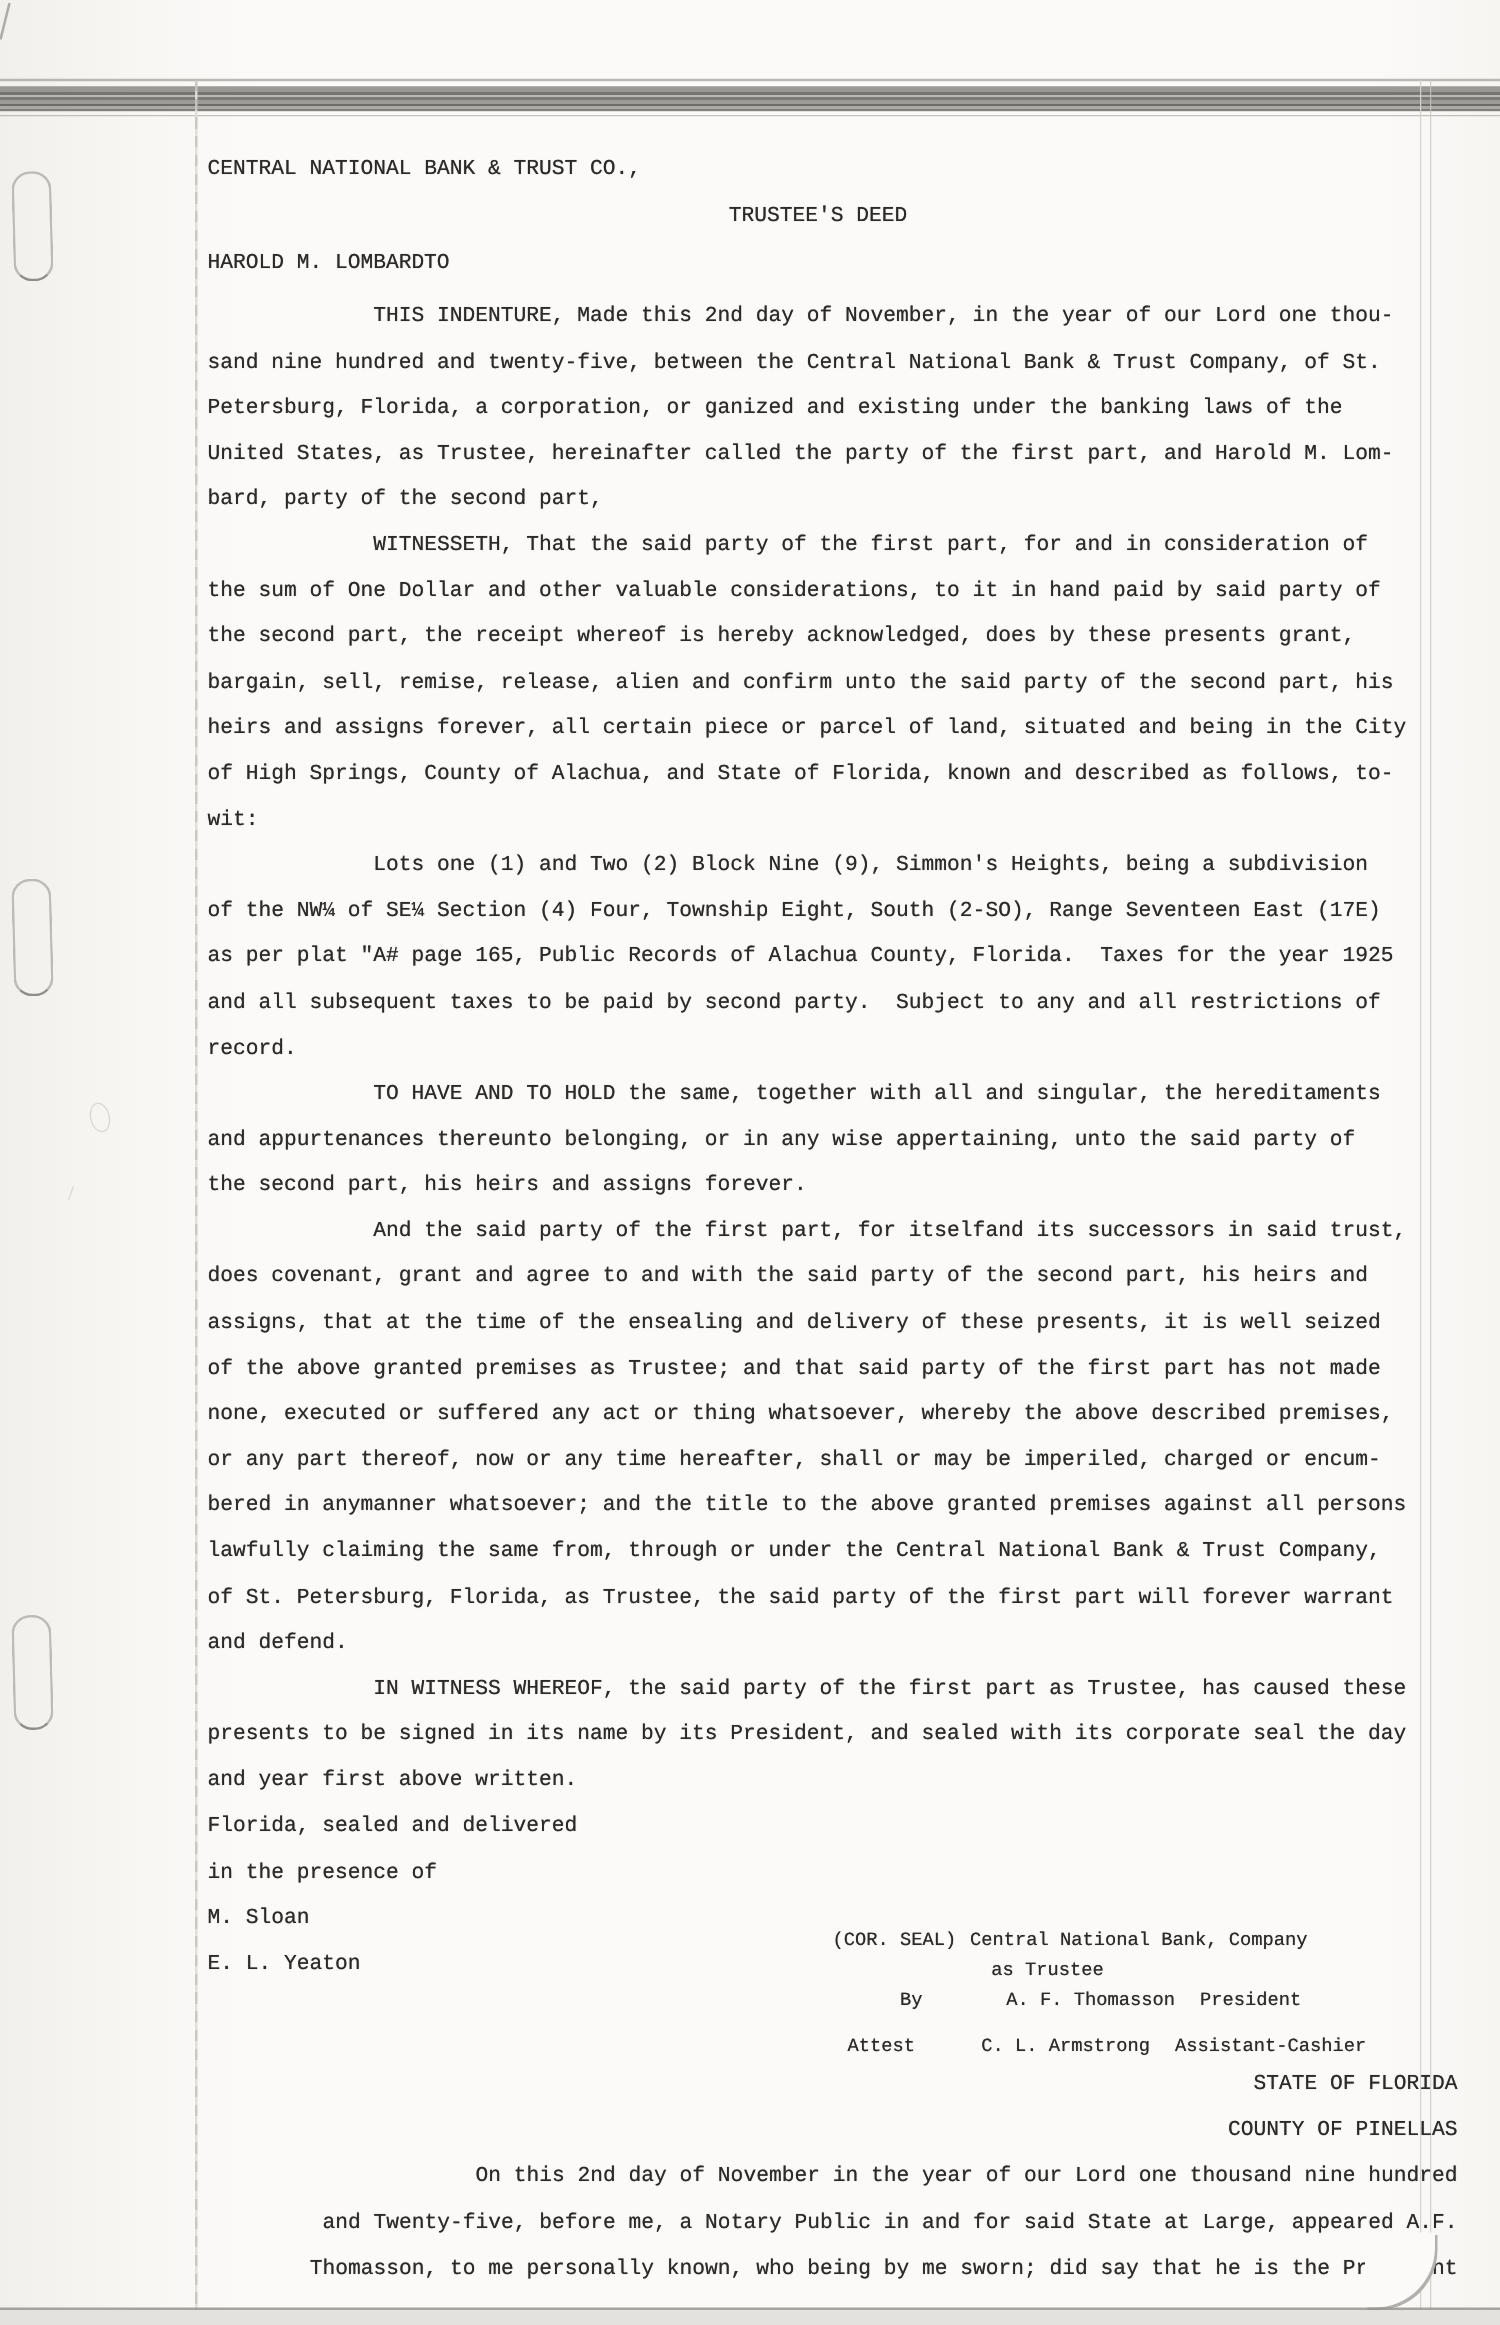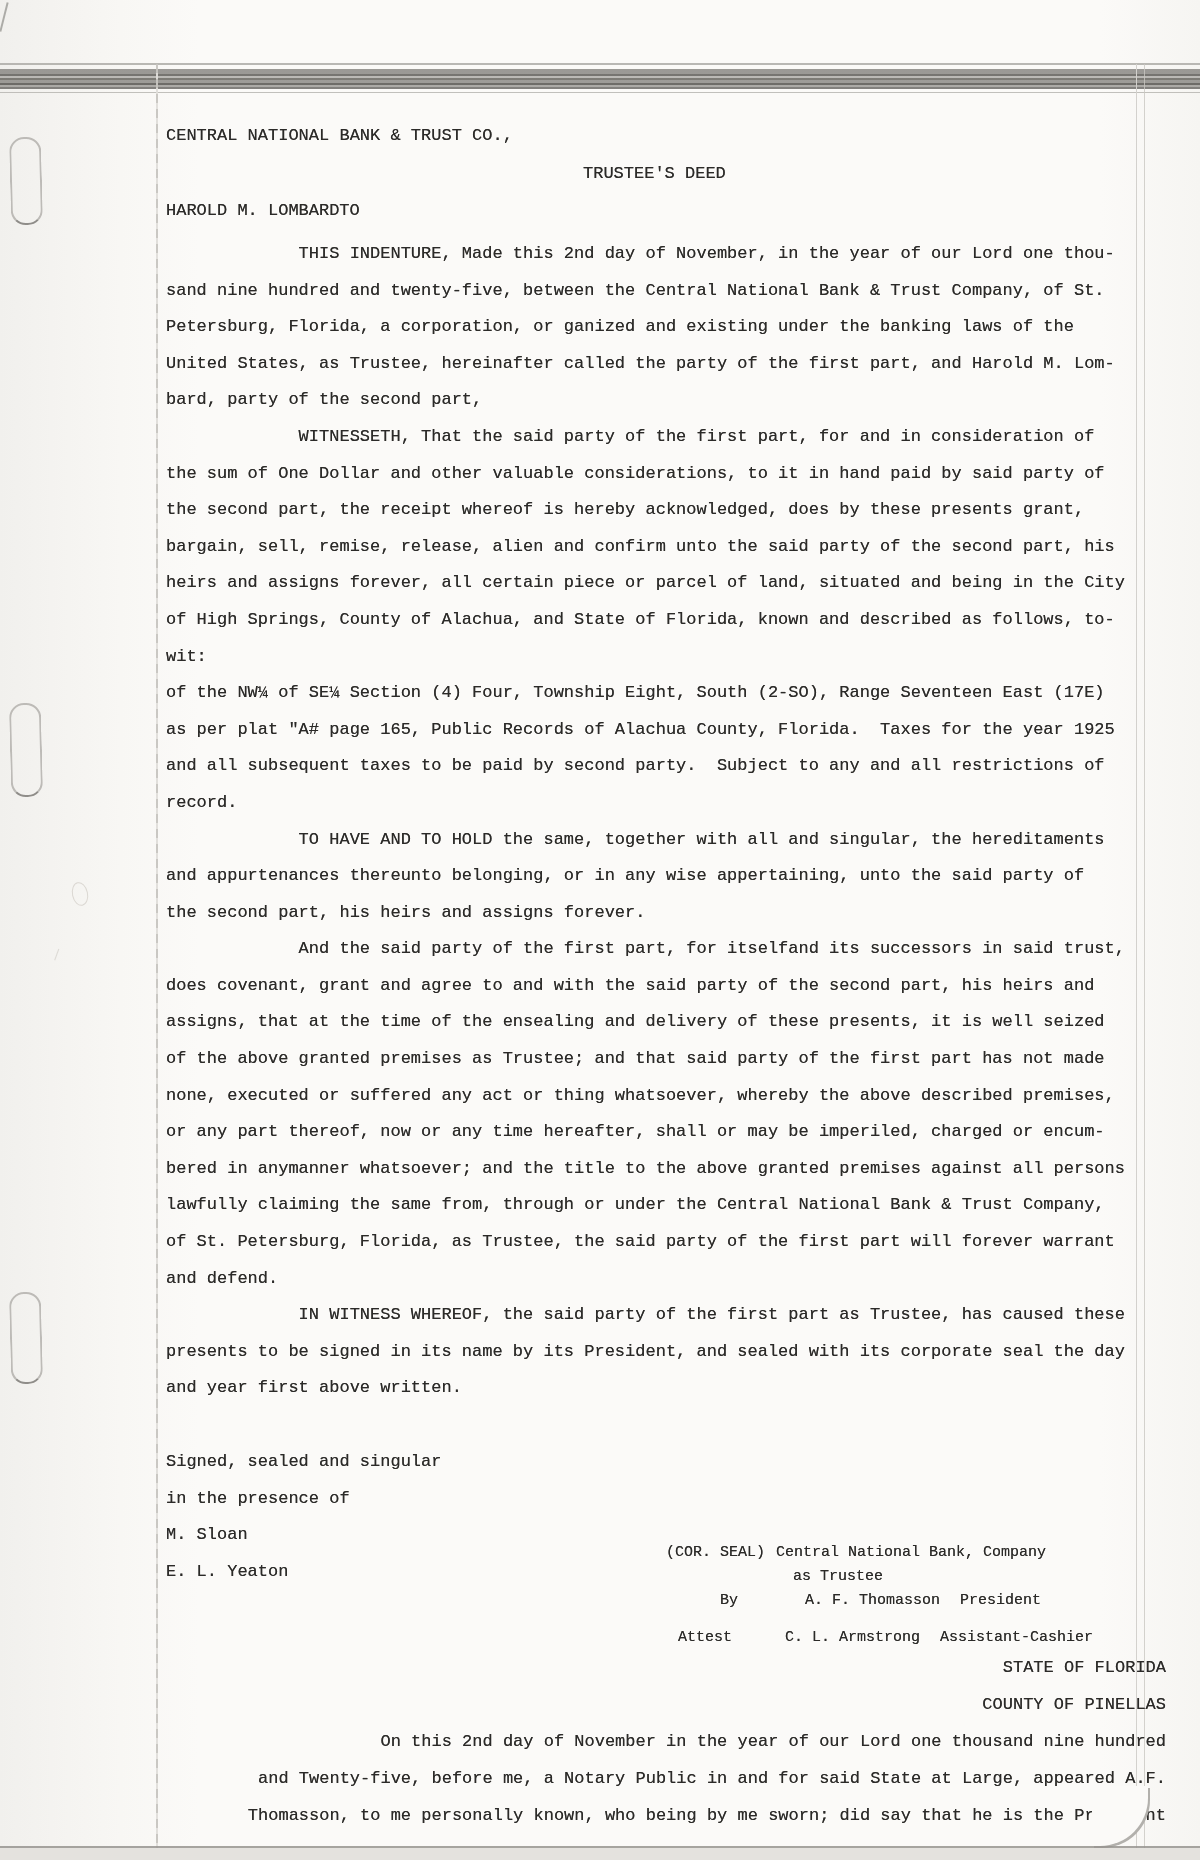--- a/index.html
+++ b/index.html
@@ -95,20 +95,21 @@
     <div class="line">Petersburg, Florida, a corporation, or ganized and existing under the banking laws of the</div>
     <div class="line">United States, as Trustee, hereinafter called the party of the first part, and Harold M. Lom-</div>
     <div class="line">bard, party of the second part,</div>
     <div class="line">             WITNESSETH, That the said party of the first part, for and in consideration of</div>
     <div class="line">the sum of One Dollar and other valuable considerations, to it in hand paid by said party of</div>
     <div class="line">the second part, the receipt whereof is hereby acknowledged, does by these presents grant,</div>
     <div class="line">bargain, sell, remise, release, alien and confirm unto the said party of the second part, his</div>
     <div class="line">heirs and assigns forever, all certain piece or parcel of land, situated and being in the City</div>
     <div class="line">of High Springs, County of Alachua, and State of Florida, known and described as follows, to-</div>
     <div class="line">wit:</div>
+    <div class="line">             Lots one (1) and Two (2) Block Nine (9), Simmon's Heights, being a subdivision</div>
     <div class="line">of the NW¼ of SE¼ Section (4) Four, Township Eight, South (2-SO), Range Seventeen East (17E)</div>
     <div class="line">as per plat "A# page 165, Public Records of Alachua County, Florida.  Taxes for the year 1925</div>
     <div class="line">and all subsequent taxes to be paid by second party.  Subject to any and all restrictions of</div>
     <div class="line">record.</div>
     <div class="line">             TO HAVE AND TO HOLD the same, together with all and singular, the hereditaments</div>
     <div class="line">and appurtenances thereunto belonging, or in any wise appertaining, unto the said party of</div>
     <div class="line">the second part, his heirs and assigns forever.</div>
     <div class="line">             And the said party of the first part, for itselfand its successors in said trust,</div>
     <div class="line">does covenant, grant and agree to and with the said party of the second part, his heirs and</div>
     <div class="line">assigns, that at the time of the ensealing and delivery of these presents, it is well seized</div>
@@ -118,21 +119,21 @@
     <div class="line">bered in anymanner whatsoever; and the title to the above granted premises against all persons</div>
     <div class="line">lawfully claiming the same from, through or under the Central National Bank &amp; Trust Company,</div>
     <div class="line">of St. Petersburg, Florida, as Trustee, the said party of the first part will forever warrant</div>
     <div class="line">and defend.</div>
     <div class="line">             IN WITNESS WHEREOF, the said party of the first part as Trustee, has caused these</div>
     <div class="line">presents to be signed in its name by its President, and sealed with its corporate seal the day</div>
     <div class="line">and year first above written.</div>
   </div>
 
   <div class="block witness-block">
-    <div class="line">Signed, sealed and singular</div>
+    <div class="line">Florida, sealed and delivered</div>
     <div class="line">in the presence of</div>
     <div class="line">M. Sloan</div>
     <div class="line">E. L. Yeaton</div>
   </div>
 
   <div class="sig-row sig-row1">
     <span>(COR. SEAL)</span><span class="company">Central National Bank, Company</span>
   </div>
   <div class="sig-row sig-row2">
     <span>as Trustee</span>

